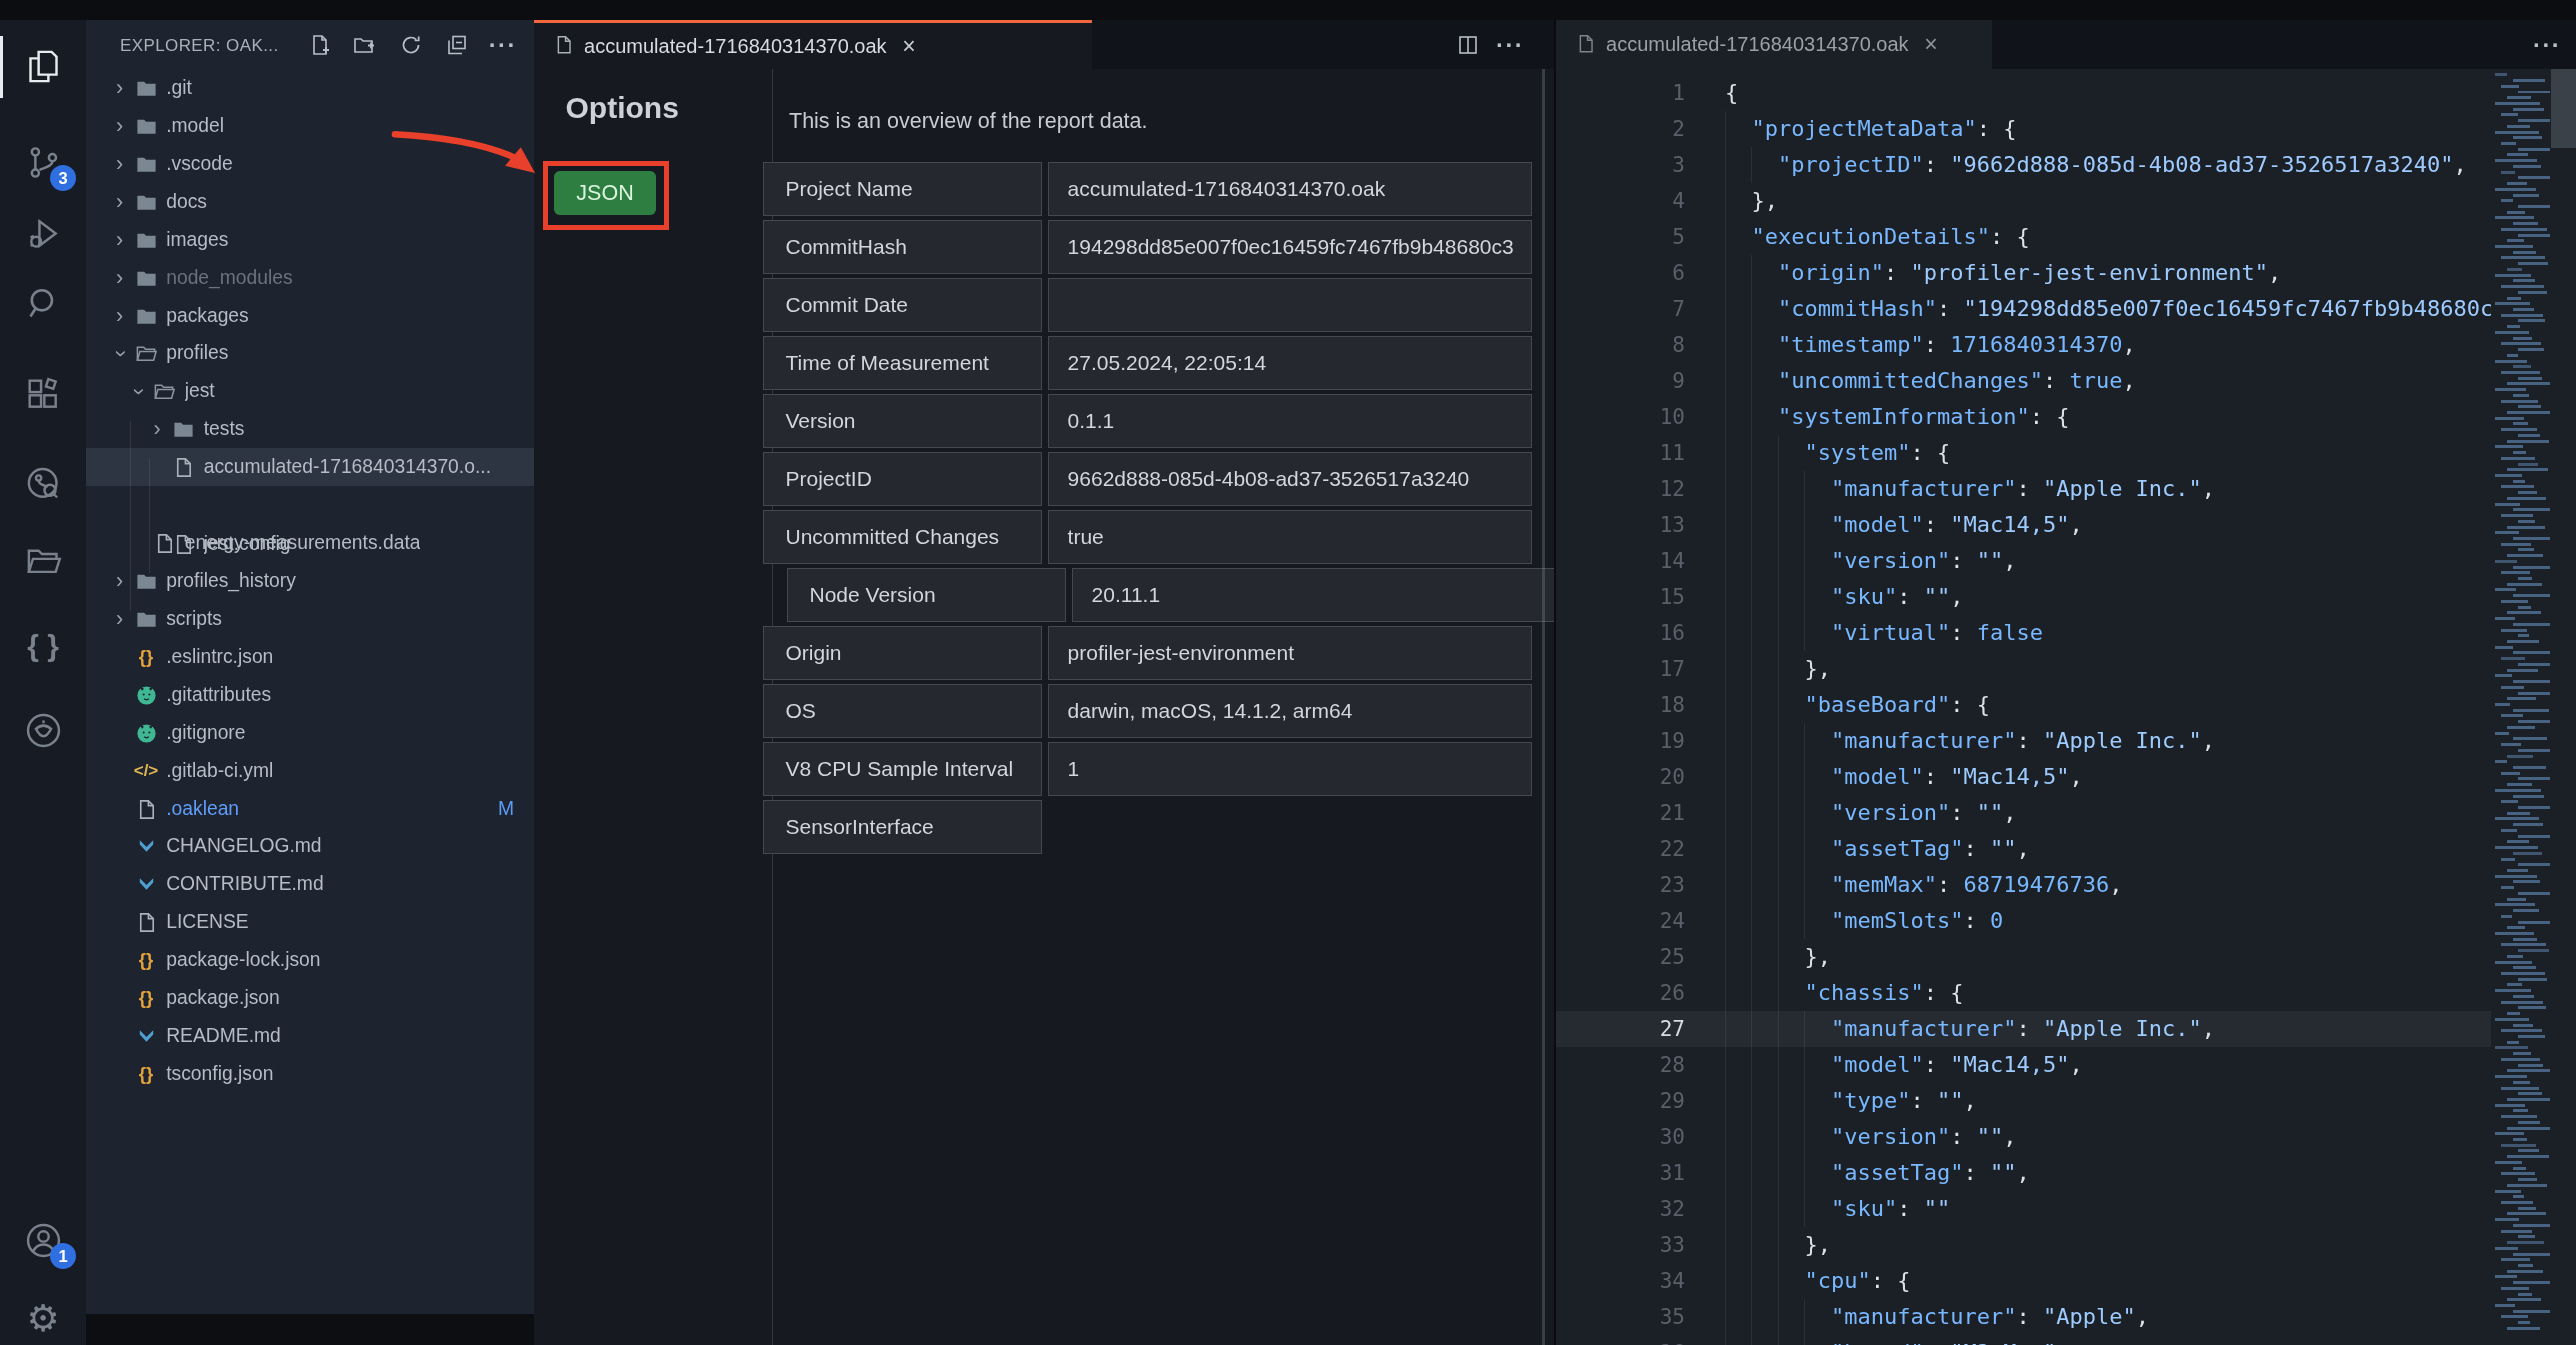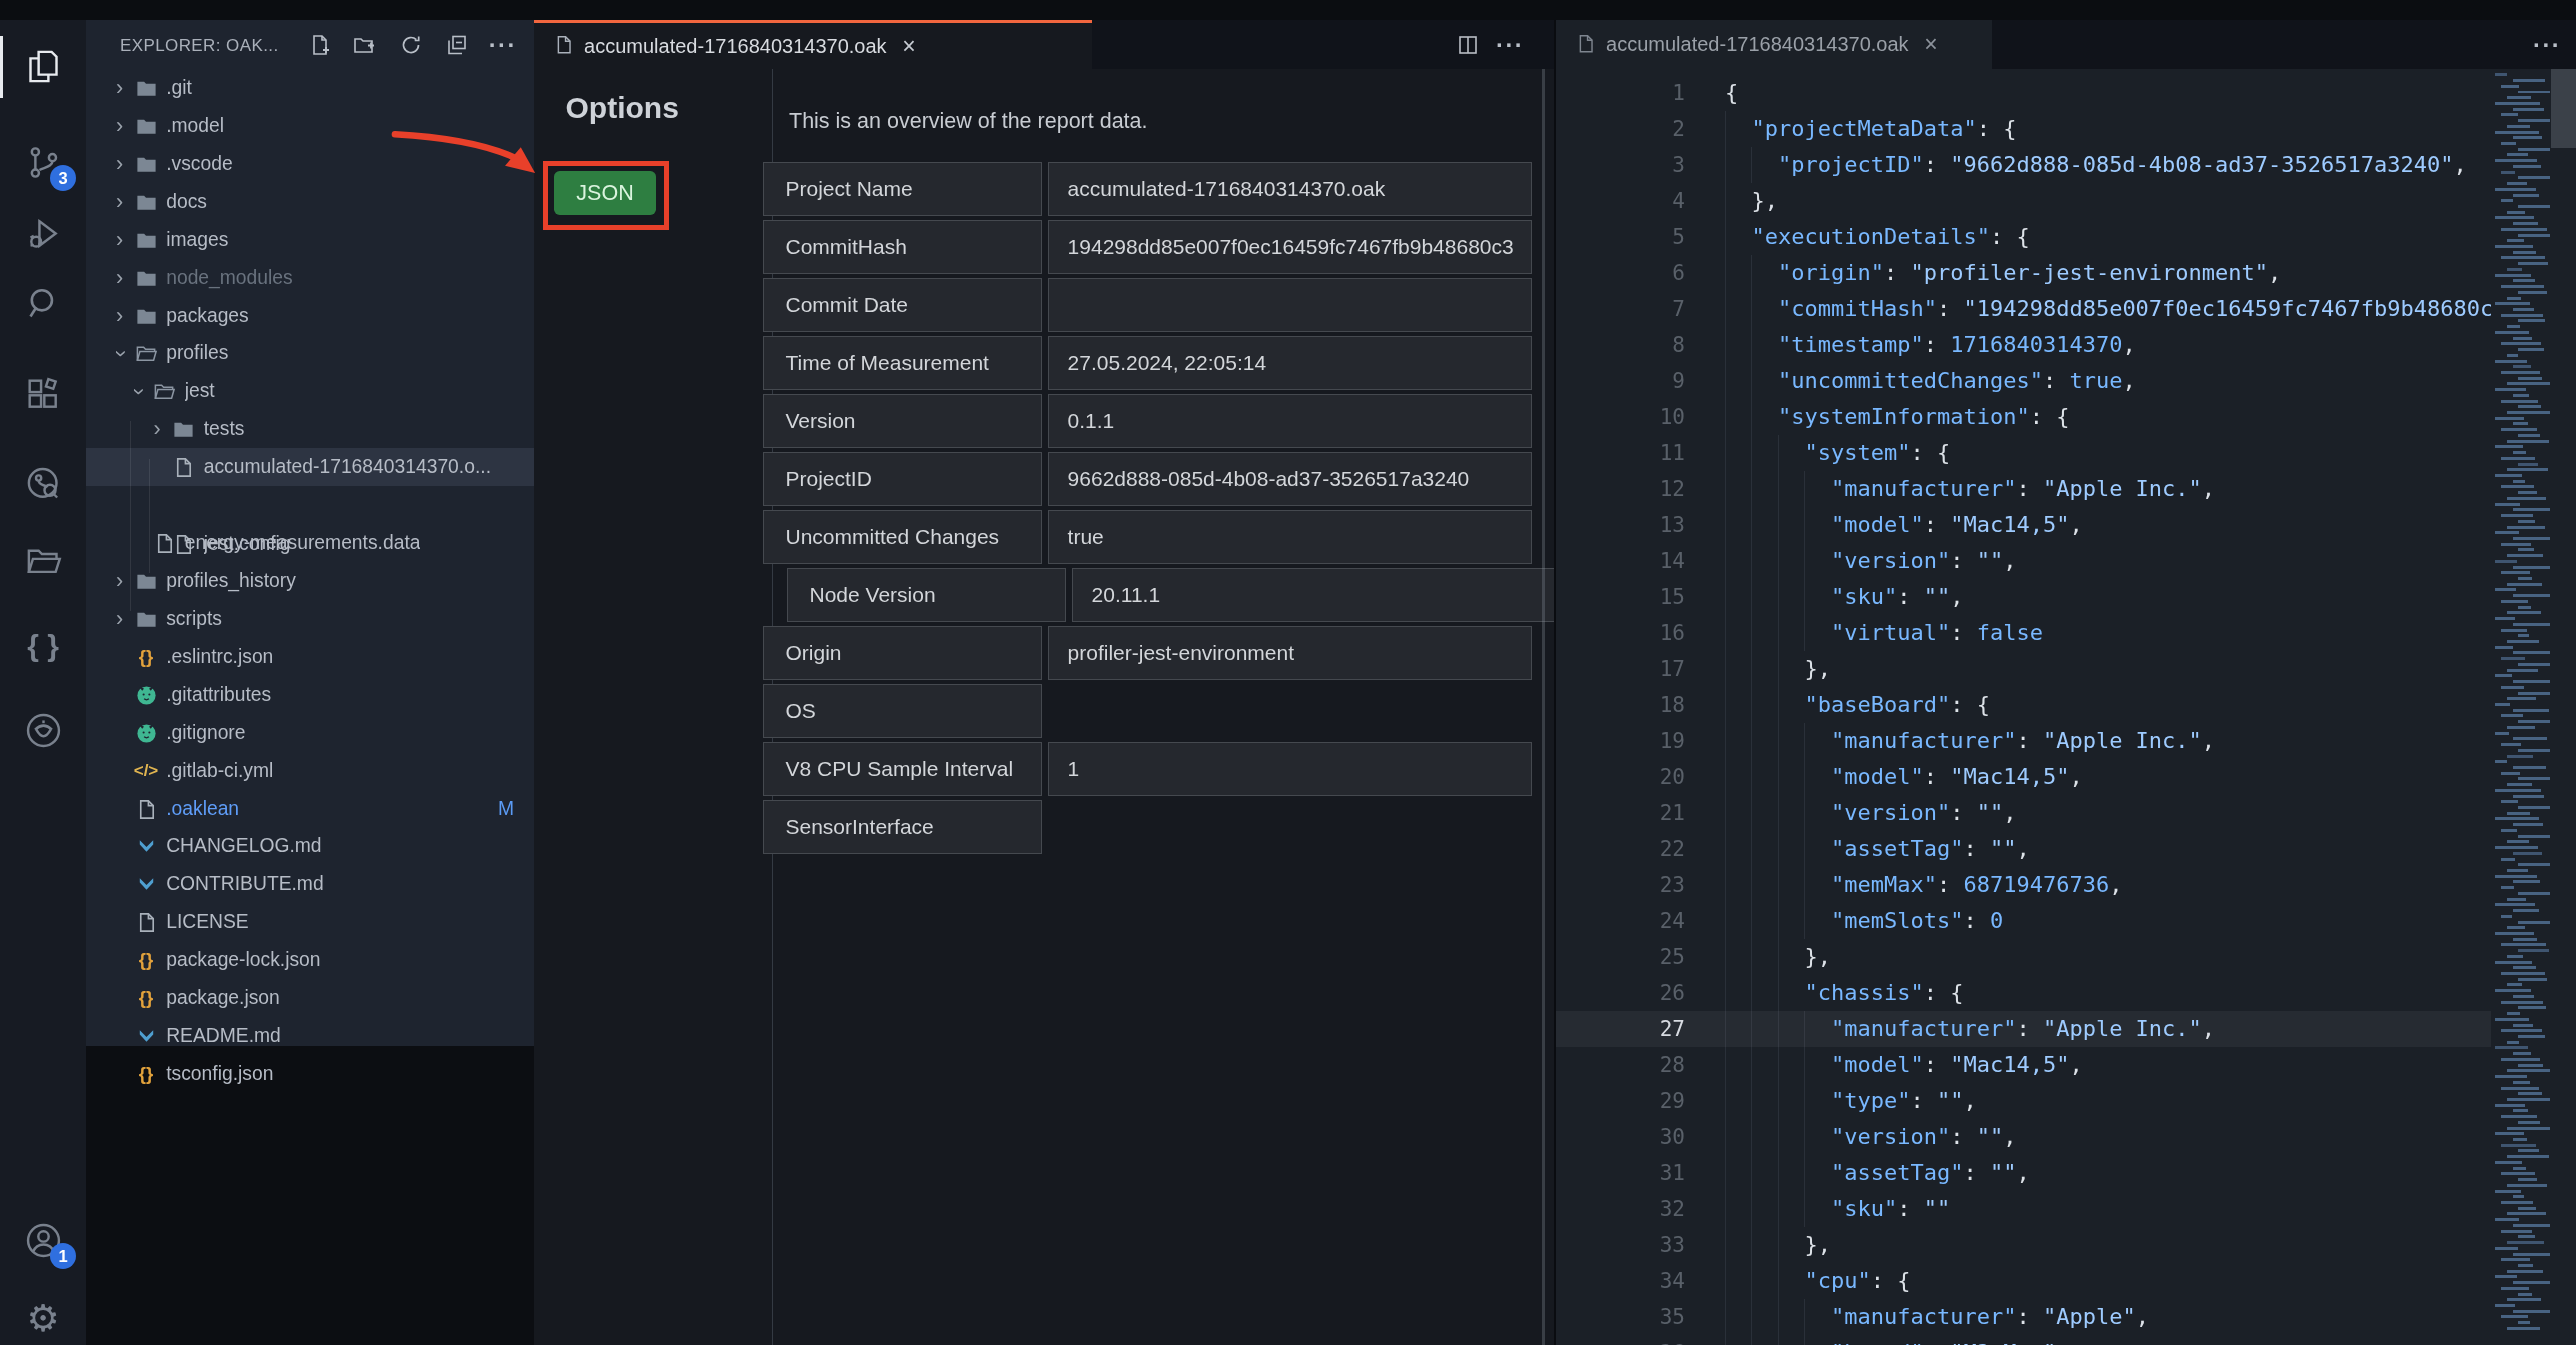--- a/index.html
+++ b/index.html
@@ -17,21 +17,21 @@
   .ab-item.active { color:#e8ebef; }
   .ab-item.active::before { content:""; position:absolute; left:0; top:5.7px; bottom:5.7px;
                             width:2.9px; background:#e8ebef; }
   .ab-item svg { width:39px; height:39px; }
   .ab-badge { position:absolute; right:10px; bottom:8.6px; min-width:26px; height:26px;
               border-radius:13px; background:#2f6fdf; color:#fff; font-size:16.5px;
               line-height:26px; text-align:center; font-weight:bold; }
   .gear-glyph { font-size:37px; line-height:37px; }
 
   
-  #sidebar { left:86px; top:20px; width:448px; height:1026px; background:#1e242f; }
+  #sidebar { left:86px; top:20px; width:448px; height:1294px; background:#1e242f; }
   #sb-header { position:absolute; left:0; top:0; width:448px; height:49px; }
   #sb-title { position:absolute; left:34px; top:15.7px; font-size:17px; letter-spacing:0.4px;
               color:#aab0ba; }
   .sb-act { position:absolute; top:10px; width:31.5px; height:29px; color:#b9bfc8;
             display:flex; align-items:center; justify-content:center; cursor:pointer; }
   .sb-act svg { width:24px; height:24px; }
   .dots { font-size:24px; font-weight:bold; letter-spacing:1.4px; color:#b9bfc8; }
 
   #tree { position:absolute; left:0; top:49px; width:448px; }
   .row { position:absolute; left:0; width:448px; height:38px; display:flex;
@@ -559,20 +559,21 @@
         <div class="trow" style="top: 406px; margin-left: 24px;">
           <div class="tcell l">Node Version</div>
           <div class="tcell v">20.11.1</div>
         </div>
         <div class="trow" style="top: 464px;">
           <div class="tcell v">profiler-jest-environment</div>
           <div class="tcell l">Origin</div>
         </div>
         <div class="trow" style="top: 522px;">
           <div class="tcell l">OS</div>
+          <div class="tcell v">darwin, macOS, 14.1.2, arm64</div>
         </div>
         <div class="trow" style="top: 580px;">
           <div class="tcell l">V8 CPU Sample Interval</div>
           <div class="tcell v">1</div>
         </div>
         <div class="trow" style="top: 638px;">
           <div class="tcell l">SensorInterface</div>
         </div>
       </div>
     <div id="wv-scroll"></div>

